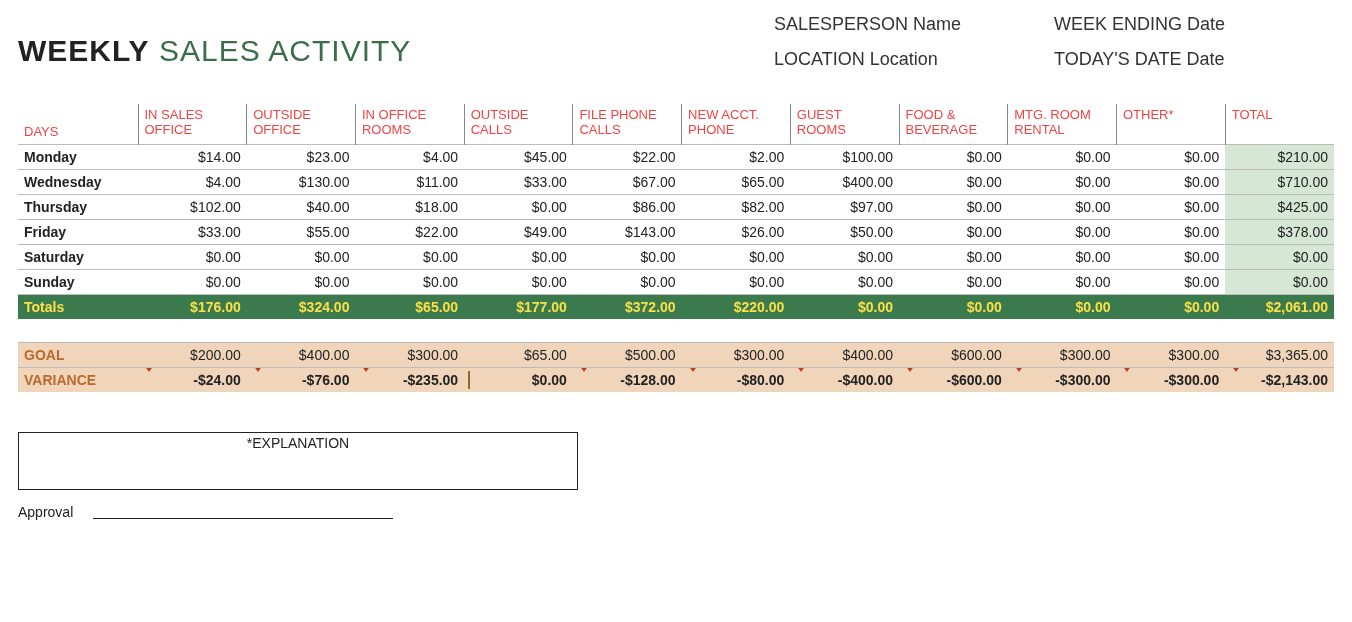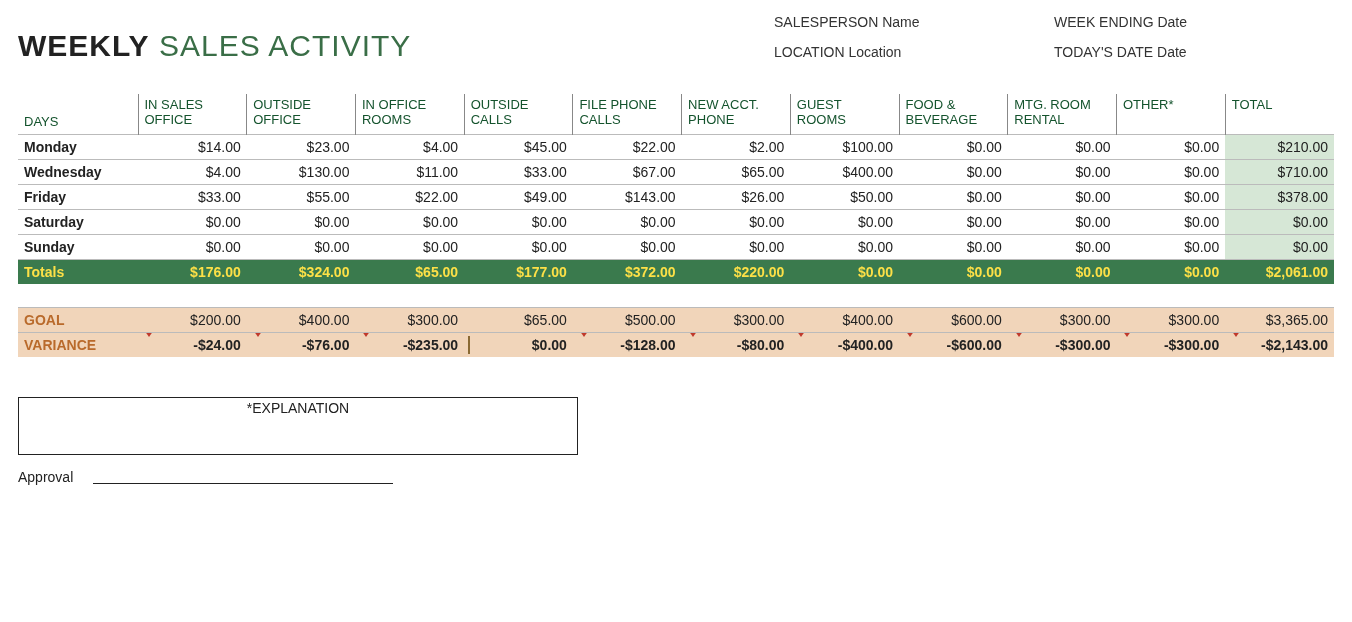--- a/index.html
+++ b/index.html
@@ -22,42 +22,42 @@
     letter-spacing: 1px;
     color: #3a6e47;
     padding-top: 4px;
   }
   .title b {
     font-weight: 900;
     color: #222;
   }
   .meta {
     width: 560px;
-    font-size: 14px;
+    font-size: 18px;
     color: #333;
   }
   .meta-row { display:flex; margin-bottom:14px; }
   .meta-cell { flex:1; white-space:nowrap;}
   table.main {
     border-collapse: collapse;
     width: 100%;
     table-layout: fixed;
     margin-top: 20px;
   }
   table.main th, table.main td {
     padding: 4px 6px;
     height: 24px;
     box-sizing: border-box;
     overflow:hidden;
   }
   table.main thead th {
     text-align: left;
     vertical-align: top;
     font-weight: normal;
-    color: #14532d;
+    color: #ef4444;
     font-size: 13px;
     border-left: 1px solid #888;
     height:40px;
     line-height:1.15;
   }
   table.main thead th.first {
     border-left: none;
     vertical-align: bottom;
     padding-bottom:4px;
   }
@@ -206,20 +206,34 @@
         <td>$33.00</td>
         <td>$67.00</td>
         <td>$65.00</td>
         <td>$400.00</td>
         <td>$0.00</td>
         <td>$0.00</td>
         <td>$0.00</td>
         <td class="totcol">$710.00</td>
       </tr>
       <tr>
+        <td class="day">Thursday</td>
+        <td>$102.00</td>
+        <td>$40.00</td>
+        <td>$18.00</td>
+        <td>$0.00</td>
+        <td>$86.00</td>
+        <td>$82.00</td>
+        <td>$97.00</td>
+        <td>$0.00</td>
+        <td>$0.00</td>
+        <td>$0.00</td>
+        <td class="totcol">$425.00</td>
+      </tr>
+      <tr>
         <td class="day">Friday</td>
         <td>$33.00</td>
         <td>$55.00</td>
         <td>$22.00</td>
         <td>$49.00</td>
         <td>$143.00</td>
         <td>$26.00</td>
         <td>$50.00</td>
         <td>$0.00</td>
         <td>$0.00</td>

